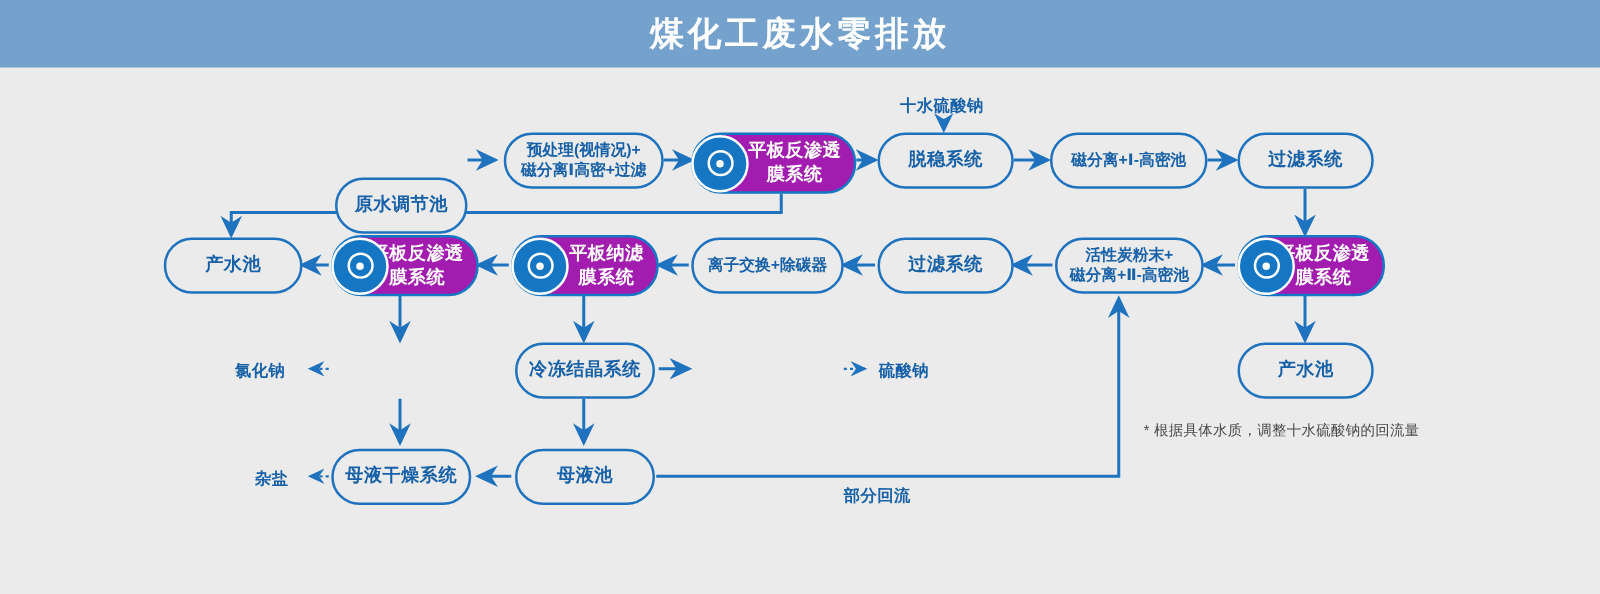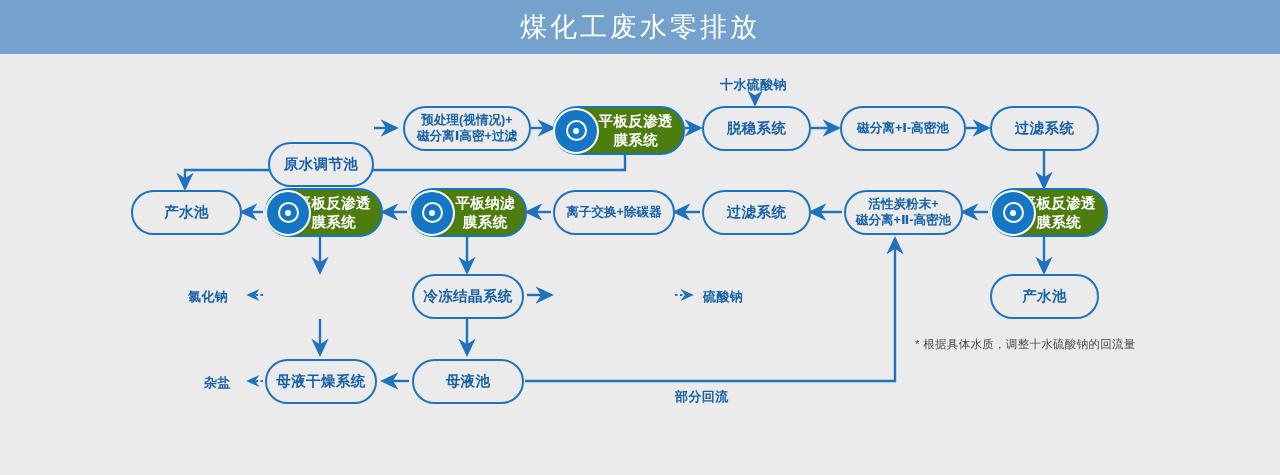--- a/index.html
+++ b/index.html
@@ -11,21 +11,21 @@
     position:relative;
   }
   #header{
     position:absolute;left:0;top:0;width:1280px;height:54px;
     background:#74a2cd;
     display:flex;align-items:center;justify-content:center;
   }
   #header-title{
     color:#ffffff;
     font-size:27px;
-    font-weight:normal;
+    font-weight:bold;
     letter-spacing:3px;
     line-height:1;
     text-align:center;
   }
   #canvas{
     position:absolute;left:0;top:54px;width:1280px;height:421px;
   }
   svg#wires{
     position:absolute;left:0;top:0;width:1280px;height:421px;
     pointer-events:none;
@@ -40,21 +40,21 @@
     background:#ebebeb;
     color:#1761a8;
     font-weight:bold;
     font-size:14.5px;
     line-height:1.25;
     letter-spacing:0.4px;
     white-space:pre-line;
   }
   .node.small{font-size:12.6px;letter-spacing:0;}
   .node.filled{
-    background:#4d7c0f;
+    background:#a21caf;
     border-color:#1577c4;
     color:#ffffff;
     justify-content:flex-end;
     padding-right:10px;
   }
   .node.filled .nlabel{display:block;}
   .disc{
     position:absolute;
     left:-2px;top:50%;
     transform:translateY(-50%);

